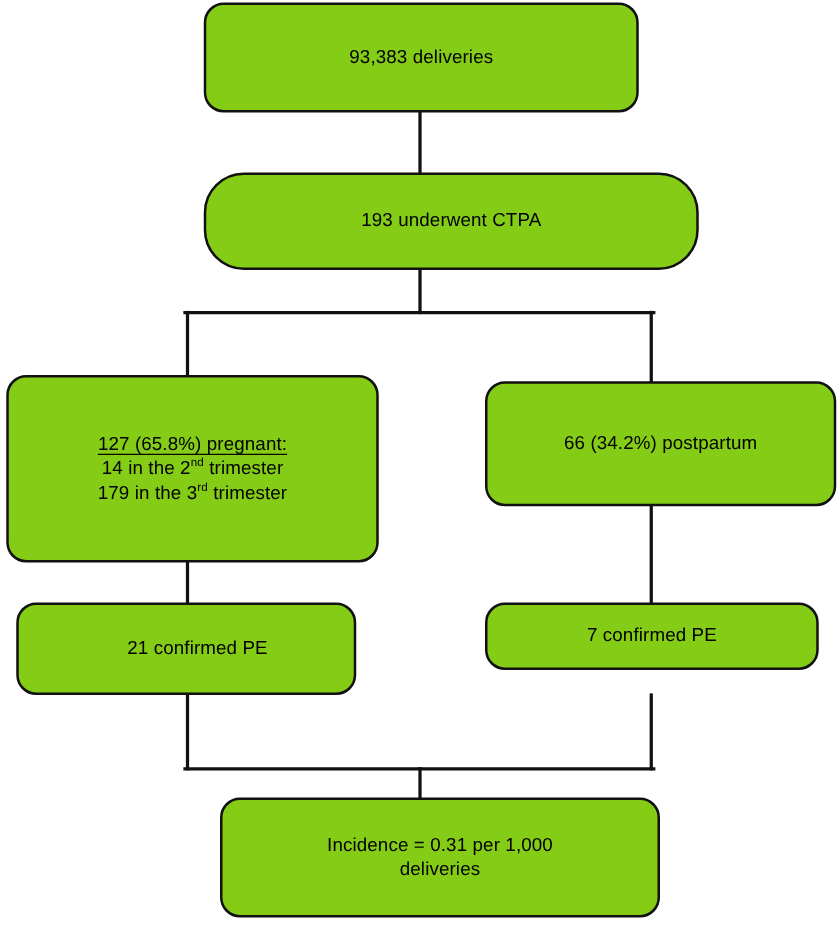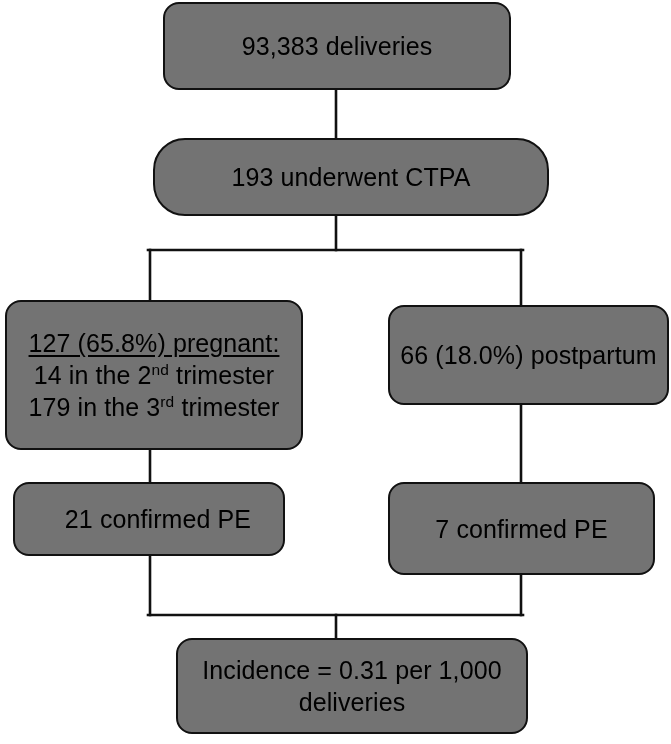--- a/index.html
+++ b/index.html
@@ -21,44 +21,44 @@
   svg.flow-svg {
     position: absolute;
     left: 0;
     top: 0;
     width: 671px;
     height: 744px;
   }
   .node {
     position: absolute;
     box-sizing: border-box;
-    background: #737373;
+    background: #84cc16;
     border: 2.6px solid #111111;
     border-radius: 16px;
     display: flex;
     align-items: center;
     justify-content: center;
     text-align: center;
     color: #000000;
-    font-size: 25px;
+    font-size: 15px;
     line-height: 1.28;
     letter-spacing: 0.1px;
     z-index: 2;
   }
   .node .label-inner {
     padding: 0 10px;
     width: 100%;
   }
   
   #node-deliveries   { left: 163px; top: 2px;   width: 348px; height: 88px; }
-  #node-ctpa         { left: 153px; top: 138px; width: 396px; height: 78px; border-radius: 32px; }
+  #node-ctpa         { left: 163px; top: 138px; width: 396px; height: 78px; border-radius: 32px; }
   #node-pregnant     { left: 5px;   top: 300px; width: 298px; height: 150px; }
   #node-postpartum   { left: 388px; top: 305px; width: 281px; height: 100px; }
   #node-pe-left      { left: 13px;  top: 482px; width: 272px; height: 74px; padding-left: 18px; }
-  #node-pe-right     { left: 388px; top: 482px; width: 267px; height: 93px; }
+  #node-pe-right     { left: 388px; top: 482px; width: 267px; height: 54px; }
   #node-incidence    { left: 176px; top: 638px; width: 352px; height: 96px; }
 
   #node-pregnant .label-inner { text-align: center; }
   .line-underline {
     text-decoration: underline;
     text-underline-offset: 3px;
     display: inline-block;
   }
   .ml { display: block; white-space: nowrap; }
   sup {
@@ -103,21 +103,21 @@
 
   <div class="node" id="node-pregnant">
     <span class="label-inner">
       <span class="ml"><span class="line-underline">127 (65.8%) pregnant:</span></span>
       <span class="ml"><span>14 in the </span><span>2</span><sup>nd</sup><span> trimester</span></span>
       <span class="ml"><span>179 in the </span><span>3</span><sup>rd</sup><span> trimester</span></span>
     </span>
   </div>
 
   <div class="node" id="node-postpartum">
-    <span class="label-inner">66 (18.0%) postpartum</span>
+    <span class="label-inner">66 (34.2%) postpartum</span>
   </div>
 
   <div class="node" id="node-pe-left">
     <span class="label-inner">21 confirmed PE</span>
   </div>
 
   <div class="node" id="node-pe-right">
     <span class="label-inner">7 confirmed PE</span>
   </div>
 

